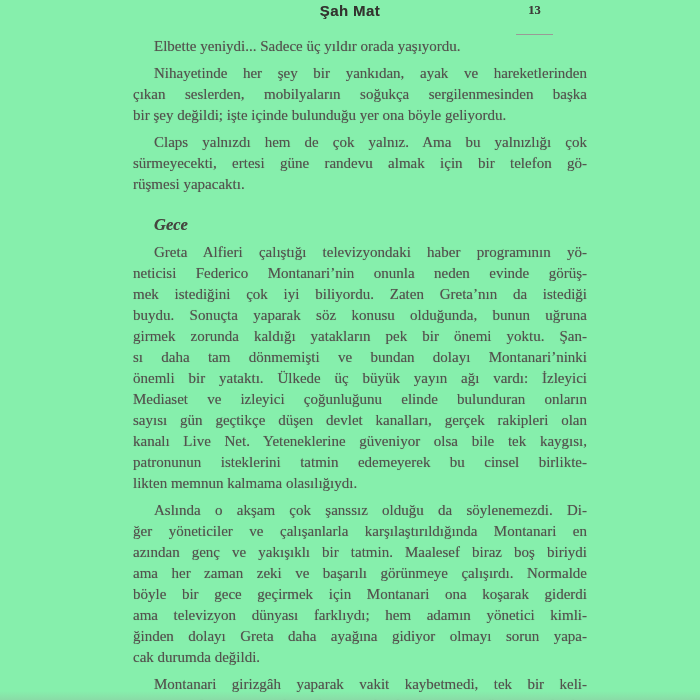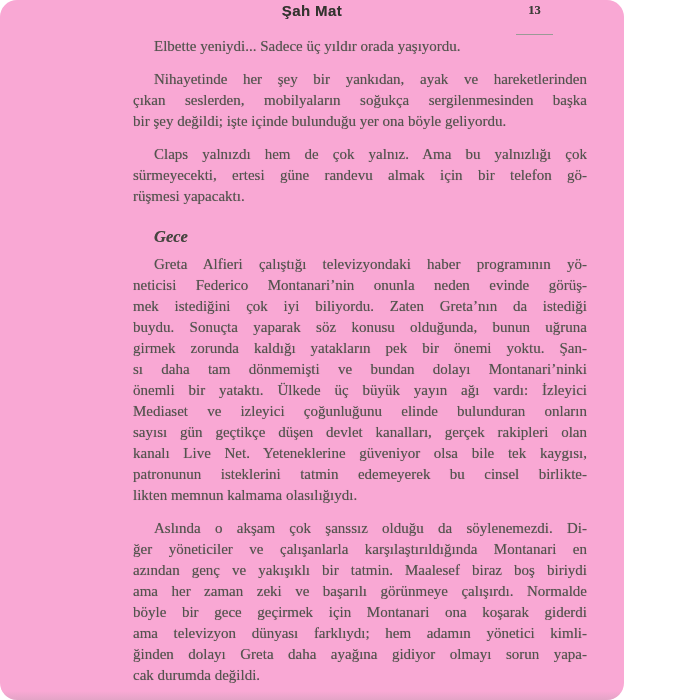--- a/index.html
+++ b/index.html
@@ -2,26 +2,25 @@
 <html><head>
 <meta charset="utf-8">
 <style>
   html, body {
     margin: 0;
     padding: 0;
     background: #ffffff;
   }
   .page {
     position: relative;
-    width: 624px;
+    width: 700px;
     height: 700px;
-    background: #f9a8d4;
+    background: #86efac;
     overflow: hidden;
     font-family: "Liberation Serif", "DejaVu Serif", serif;
-    border-radius: 17px;
   }
   
   .running-header {
     position: absolute;
     top: 2px;
     left: 0;
     right: 0;
     height: 26px;
   }
   .header-title {
@@ -54,21 +53,21 @@
   .column {
     position: absolute;
     left: 133px;
     top: 36px;
     width: 454px;
     color: #53534e;
     font-size: 15px;
     text-shadow: 0 0 0.7px rgba(90,90,84,0.55);
   }
   .para { margin: 0; }
-  .para + .para { margin-top: 12px; font-family: Liberation Serif, serif; }
+  .para + .para { margin-top: 6px; font-family: Liberation Serif, serif; }
   .line {
     height: 21px;
     line-height: 21px;
     text-align: justify;
     text-align-last: justify;
     overflow: hidden;
   }
   .line.first { text-indent: 21px; }
   .line.endline { text-align-last: left; }
   .section-heading {

